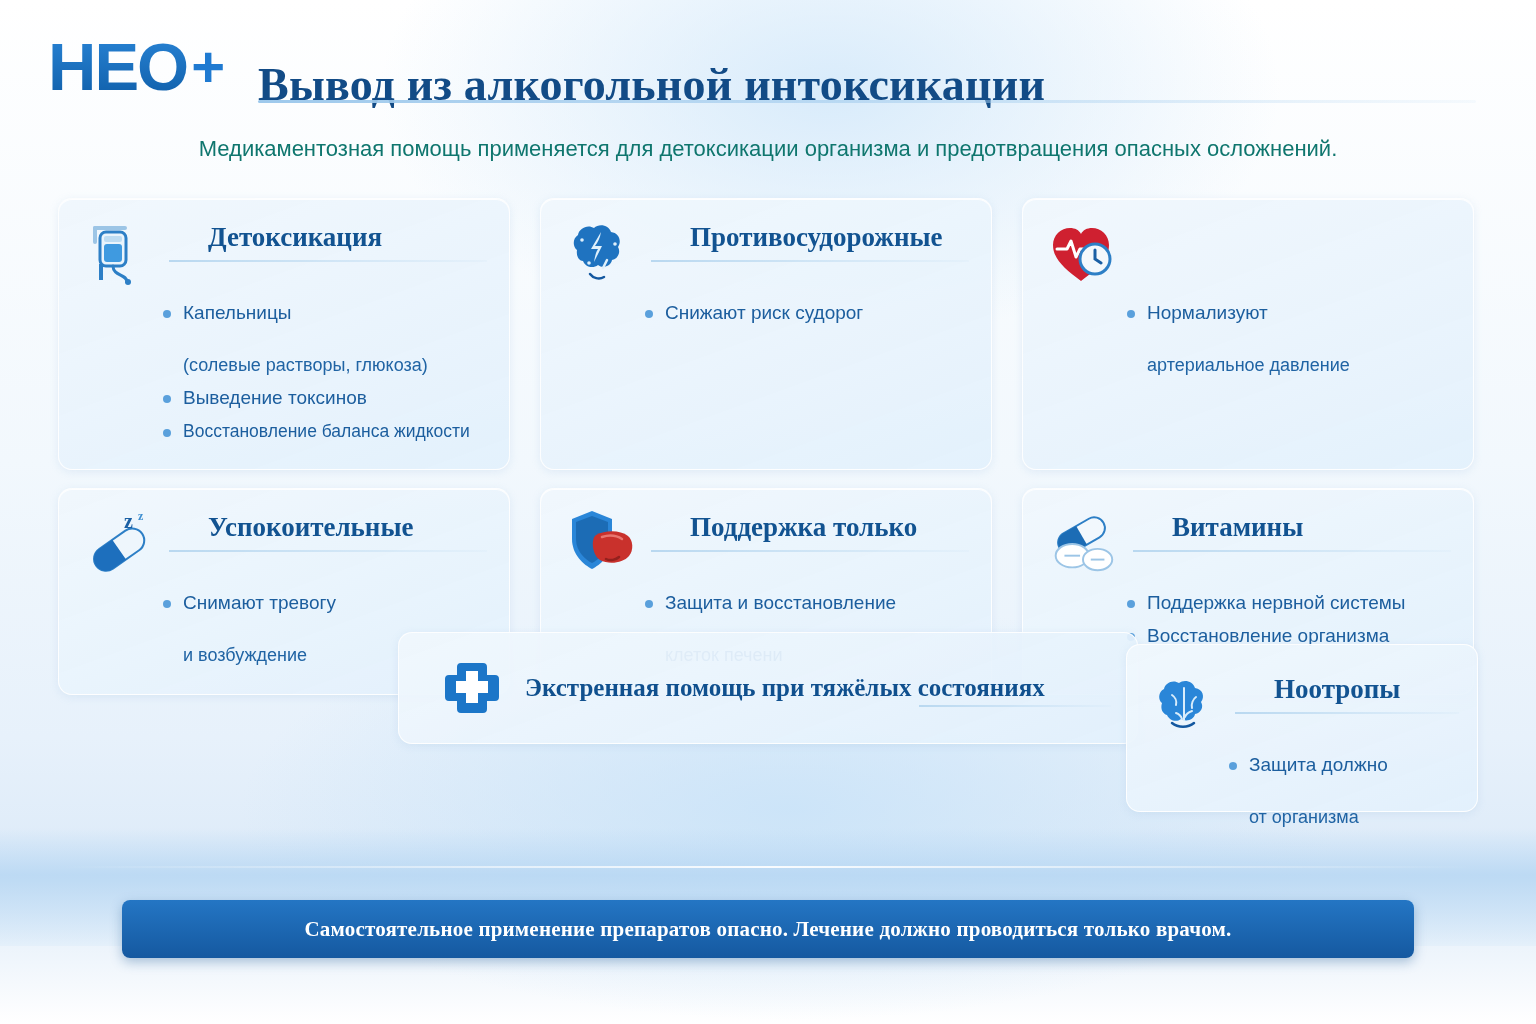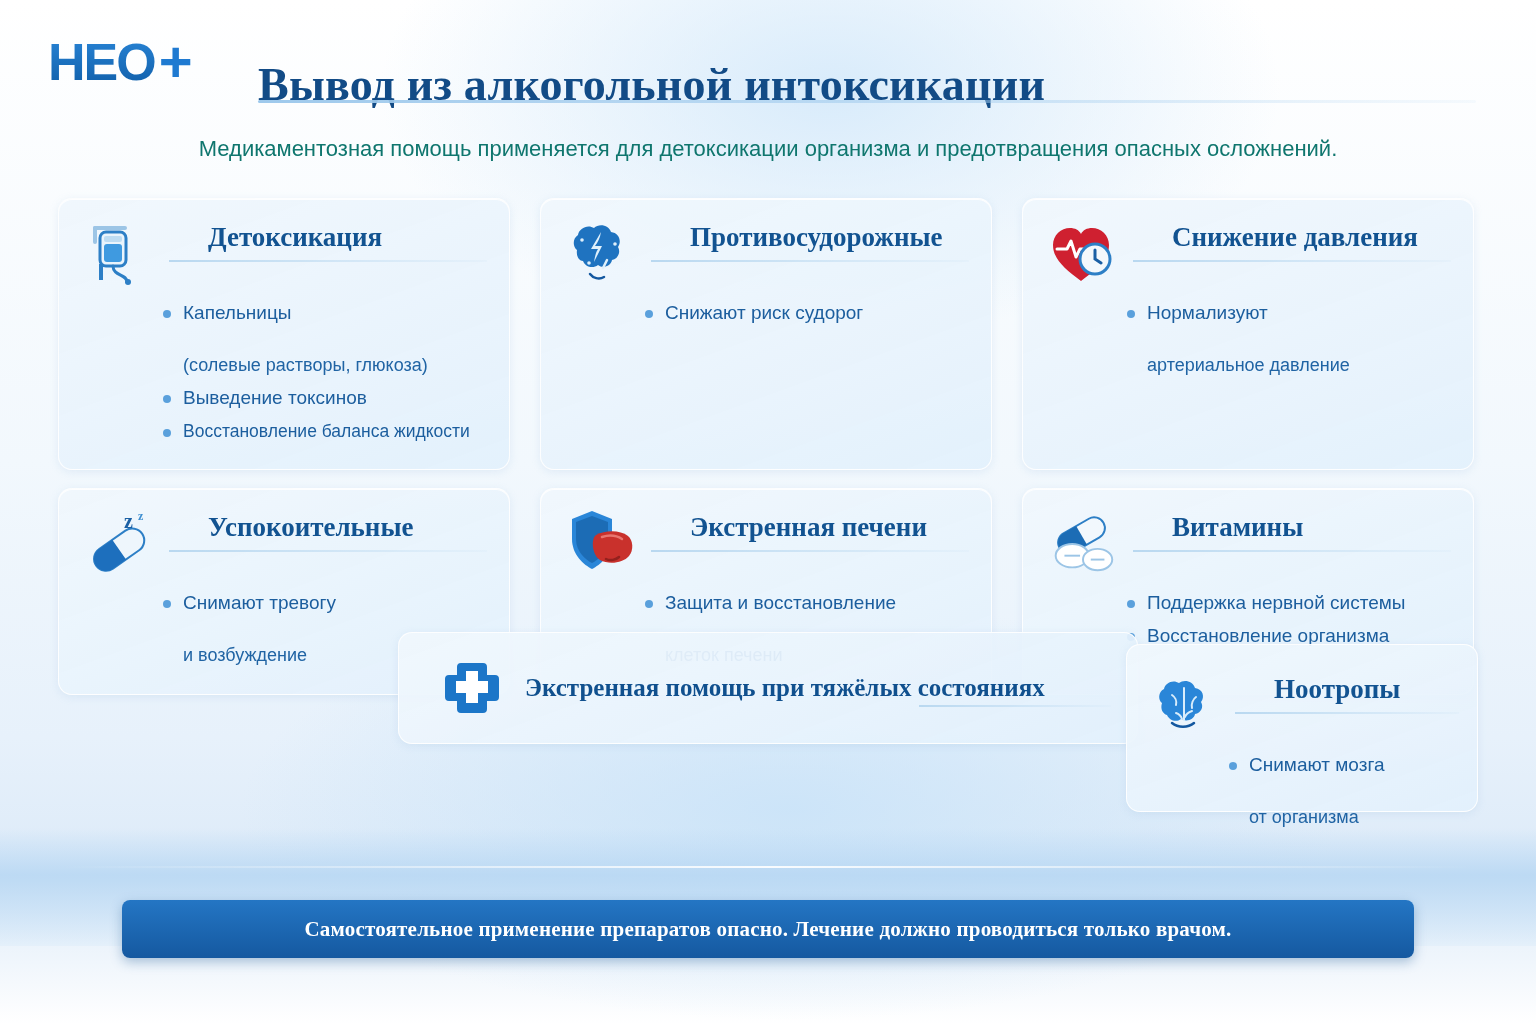--- a/index.html
+++ b/index.html
@@ -39,21 +39,21 @@
   }
   .logo {
     position: absolute; left: 48px; top: 28px;
     font-family: "Liberation Sans", sans-serif;
     font-weight: 700; font-size: 56px; letter-spacing: -2px;
     color: #1667b5; display: flex; align-items: center;
   }
   .logo .l-neo {
     background: linear-gradient(180deg, #2a86d8, #0e5ca6);
     -webkit-background-clip: text; background-clip: text; color: transparent;
-    font-size: 52px; font-weight: 700;
+    font-size: 67px; font-weight: 700;
   }
   .logo .l-plus { margin-left: 4px; color: #1f7ad1; font-size: 58px; font-weight: 700; }
 
   h1.page-title {
     position: absolute; left: 258px; top: 34px;
     font-family: "Liberation Serif", serif;
     font-weight: 700; font-size: 46px; color: #124b86;
     letter-spacing: 0.2px;
     margin-top: 24px;
   }
@@ -239,24 +239,20 @@
   <div class="card">
     <div class="card-head">
       <div class="card-icon">
         <svg width="74" height="68" viewBox="0 0 74 68">
           <path d="M36 62C20 50 8 40 8 26 8 16 16 9 25 9c5 0 9 2 11 6 2-4 6-6 11-6 9 0 17 7 17 17 0 14-12 24-28 36z" fill="#cf2030"></path>
           <path d="M12 30h10l4-8 5 16 4-8h6" stroke="#ffffff" stroke-width="3" fill="none" stroke-linejoin="round" stroke-linecap="round"></path>
           <circle cx="50" cy="40" r="15" fill="#f3f8fc" stroke="#2d7fc6" stroke-width="3"></circle>
           <path d="M50 31v9l6 4" stroke="#1a5fa4" stroke-width="3" fill="none" stroke-linecap="round"></path>
         </svg>
       </div>
-      <div class="card-title-wrap">
-        <div class="card-title">Снижение давления</div>
-        <div class="card-rule"></div>
-      </div>
     </div>
     <ul class="bullets">
       <li>
         <span>Нормализуют</span>
         <span class="sub">артериальное давление</span>
       </li>
     </ul>
   </div>
 
   <div class="card short">
@@ -289,21 +285,21 @@
       <div class="card-icon">
         <svg width="76" height="72" viewBox="0 0 76 72">
           <path d="M10 12l20-8 20 8v20c0 16-12 26-20 30-8-4-20-14-20-30z" fill="#2a86d8"></path>
           <path d="M14 15l16-6 16 6v17c0 13-10 21-16 24-6-3-16-11-16-24z" fill="#1c6cb5"></path>
           <path d="M34 28c10-5 24-5 32 1 5 4 6 14 1 20-6 7-20 9-29 4-7-4-10-20-4-25z" fill="#c9312c"></path>
           <path d="M40 30c6-2 14-2 20 2" stroke="#e8766f" stroke-width="2.5" fill="none" stroke-linecap="round"></path>
           <path d="M44 52c4 2 10 1 13-2" stroke="#93211e" stroke-width="2.5" fill="none" stroke-linecap="round"></path>
         </svg>
       </div>
       <div class="card-title-wrap">
-        <div class="card-title">Экстренная печени</div>
+        <div class="card-title">Поддержка только</div>
         <div class="card-rule"></div>
       </div>
     </div>
     <ul class="bullets">
       <li>
         <span>Защита и восстановление</span>
         <span class="sub">клеток печени</span>
       </li>
     </ul>
   </div>
@@ -358,21 +354,21 @@
         <path d="M24 48c6 5 16 5 22 0" stroke="#1458a0" stroke-width="2.5" fill="none" stroke-linecap="round"></path>
       </svg>
     </div>
     <div class="card-title-wrap">
       <div class="card-title">Ноотропы</div>
       <div class="card-rule"></div>
     </div>
   </div>
   <ul class="bullets">
     <li>
-      <span>Снимают мозга</span>
+      <span>Защита должно</span>
       <span class="sub">от организма</span>
     </li>
   </ul>
 </div>
 
 <div class="warning">
   <span>Самостоятельное применение препаратов опасно. Лечение должно проводиться только врачом.</span>
 </div>
 
 </body></html>

